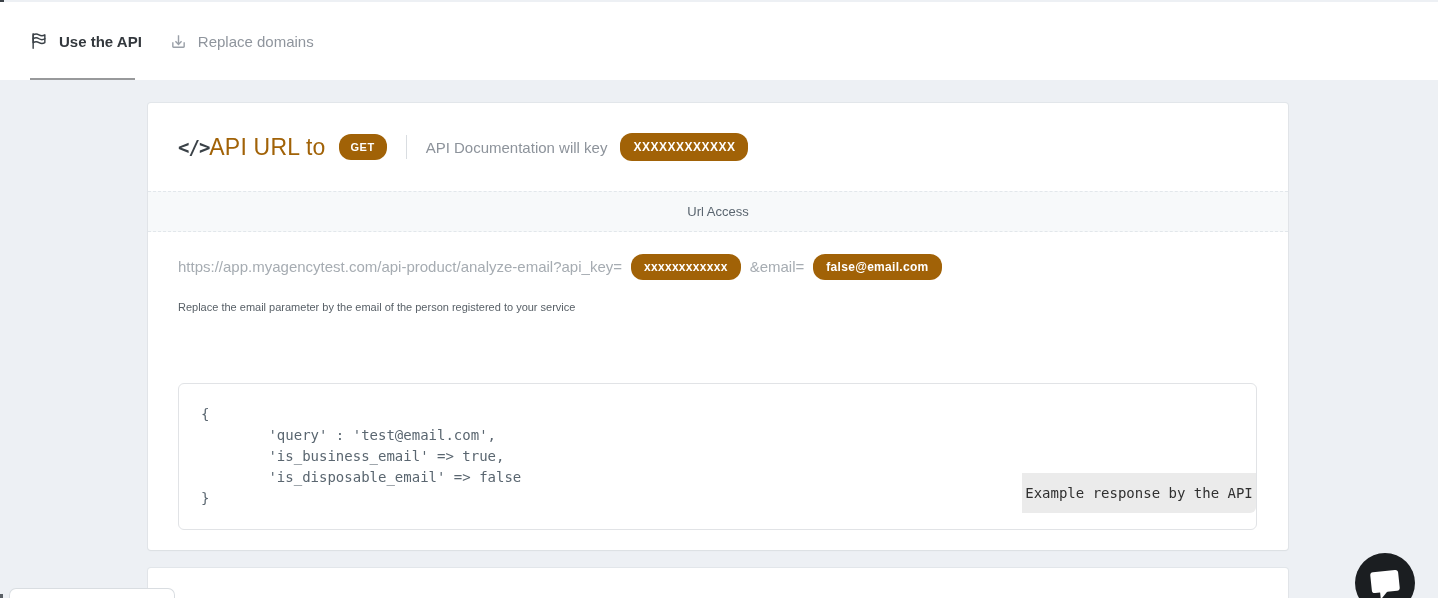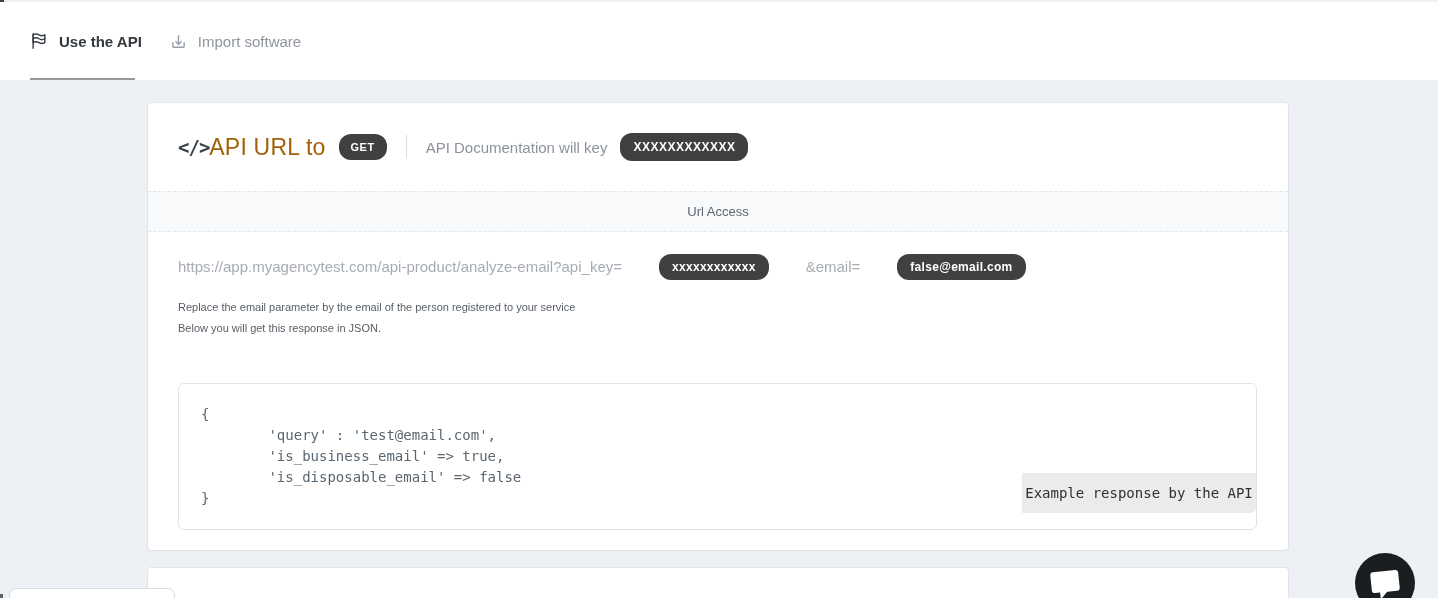--- a/index.html
+++ b/index.html
@@ -24,34 +24,34 @@
   .card { position:absolute; background:#ffffff; border-radius:3px;
           box-shadow:0 0 0 1px rgba(40,50,60,0.05), 0 1px 2px rgba(40,50,60,0.04); }
   .card-main { left:148px; top:103px; width:1140px; height:447px; }
   .card-next { left:148px; top:568px; width:1140px; height:40px; border-radius:3px 3px 0 0; }
 
   
   .card-header { display:flex; align-items:center; height:88px; padding:0 30px; }
   .code-glyph { font-family:"DejaVu Sans Mono","Liberation Mono",monospace; font-size:19px;
                 font-weight:700; color:#3a4147; letter-spacing:-1px; }
   .card-title { font-size:23px; font-weight:500; color:#a16207; letter-spacing:0.2px; }
-  .badge { background:#404040; color:#ffffff; border-radius:12px; font-weight:700; white-space:nowrap; }
+  .badge { background:#a16207; color:#ffffff; border-radius:12px; font-weight:700; white-space:nowrap; }
   .badge.method { font-size:11px; padding:7px 12px; margin-left:13px; letter-spacing:0.5px; }
   .badge.key { font-size:12px; padding:7px 13px; margin-left:13px; letter-spacing:0.5px; }
   .vdivider { width:1px; height:24px; background:#d9dde1; margin:0 19px; }
   .doc-text { font-size:15px; color:#8d939b; }
 
   
   .section-bar { height:41px; margin-top:0; background:#f7f9fa;
                  border-top:1px dashed #e2e7eb; border-bottom:1px dashed #e2e7eb;
                  display:flex; align-items:center; padding:0 30px;
                  font-size:13px; color:#5b6670;justify-content:center; }
 
   
-  .url-row { display:flex; align-items:center; padding:0 30px; margin-top:21px; height:27px;gap:28px; }
+  .url-row { display:flex; align-items:center; padding:0 30px; margin-top:21px; height:27px; }
   .url-prefix { font-size:15px; color:#a6acb2; }
   .badge.small { font-size:12px; padding:6px 13px; margin:0 9px; letter-spacing:0.3px; }
 
   
   .instructions { padding:0 30px; margin-top:17px; font-size:11px; color:#575f66; line-height:21px; }
   .notice-row { display:flex; align-items:center; gap:11px; padding:0 30px; margin-top:5px; height:21px; }
   .notice-text { font-size:15px; color:#1e8e3e; }
   .refresh-wrap { display:inline-flex; align-items:center; }
 
   
@@ -97,21 +97,21 @@
           </svg>
         </span>
         <span class="tab-label">Use the API</span>
       </div>
       <div class="tab">
         <span class="tab-icon">
           <svg width="17" height="17" viewBox="0 0 24 24" fill="#9aa0a8">
             <path d="M19 13v6H5v-6H3v6c0 1.1.9 2 2 2h14c1.1 0 2-.9 2-2v-6h-2zm-6 .67l2.59-2.58L17 12.5l-5 5-5-5 1.41-1.41L11 13.67V3h2v10.67z"></path>
           </svg>
         </span>
-        <span class="tab-label">Import software</span>
+        <span class="tab-label">Replace domains</span>
       </div>
     </nav>
     <div class="tab-underline"></div>
   </header>
 
   <section class="card card-main">
 
     <div class="card-header">
       <span class="code-glyph">&lt;/&gt;</span>
       <h1 class="card-title">API URL to</h1>
@@ -127,21 +127,20 @@
 
     <div class="url-row">
       <span class="url-prefix">https://app.myagencytest.com/api-product/analyze-email?api_key=</span>
       <span class="badge small">xxxxxxxxxxxx</span>
       <span class="url-prefix">&amp;email=</span>
       <span class="badge small">false@email.com</span>
     </div>
 
     <div class="instructions">
       <div>Replace the email parameter by the email of the person registered to your service</div>
-      <div>Below you will get this response in JSON.</div>
     </div>
 
 
     <div class="code-block">
       <pre class="code">{
         'query' : 'test@email.com',
         'is_business_email' =&gt; true,
         'is_disposable_email' =&gt; false
 }</pre>
       <div class="code-caption">Example response by the API</div>

